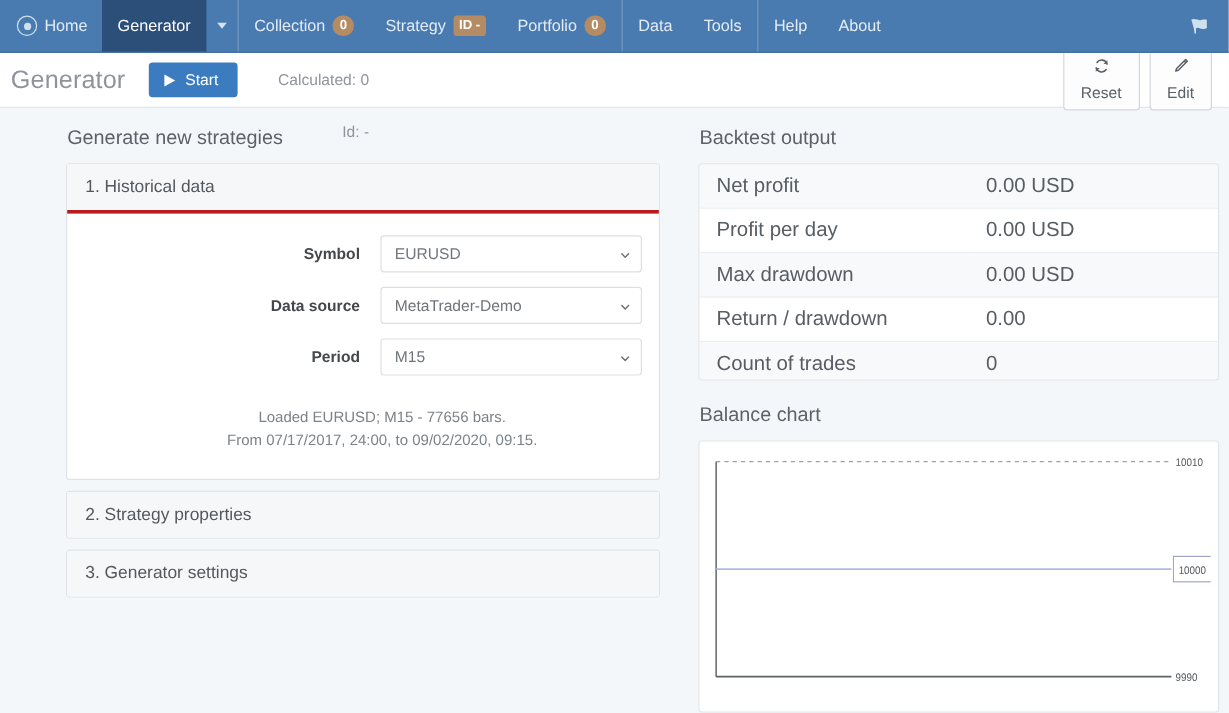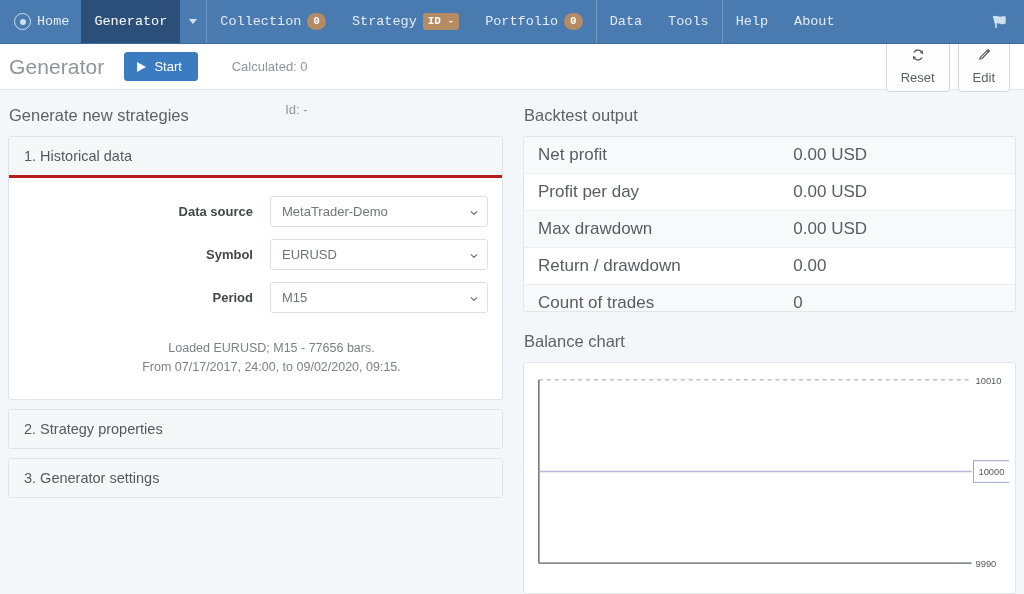--- a/index.html
+++ b/index.html
@@ -20,21 +20,20 @@
     position: relative;
     height: 44px;
     background: #4a7bb0;
     display: flex;
     align-items: stretch;
     border-bottom: 1px solid #3d6c9e;
   }
   .nav-group {
     display: flex;
     align-items: stretch;
-    font-family: Liberation Mono, monospace;
   }
   .nav-sep {
     width: 1px;
     background: rgba(255,255,255,0.22);
     margin: 0;
     align-self: stretch;
   }
   .nav-item {
     display: flex;
     align-items: center;
@@ -158,22 +157,23 @@
     cursor: pointer;
     font-family: inherit;
     flex-direction: column;
   }
   .ico { flex: 0 0 auto; display:block; }
 
   
   .main {
     display: flex;
     padding: 14px 8px 0 8px;
-    gap: 20px;
+    gap: 32px;
     height: calc(594px - 44px - 46px);
+    margin-left: 47px;
   }
   .col { display: flex; flex-direction: column; }
   .col-left  { width: 496px; }
   .col-right { width: 498px; }
 
   .section-title {
     font-size: 16.5px;
     color: #5c6268;
     font-weight: normal;
     margin: 2px 0 11px 1px;
@@ -392,36 +392,36 @@
 <div class="main">
 
   <div class="col col-left">
     <h2 class="section-title">Generate new strategies</h2>
 
     <div class="panel">
       <div class="panel-head">1. Historical data</div>
       <div class="panel-body">
 
         <div class="form-row">
-          <div class="form-label">Data source</div>
+          <div class="form-label">Symbol</div>
           <div class="select-wrap">
             <select class="form-select">
-              <option>MetaTrader-Demo</option>
+              <option>EURUSD</option>
             </select>
             <svg class="select-chevron" viewBox="0 0 10 10">
               <path d="M1.5 3.2 L5 6.8 L8.5 3.2" fill="none" stroke="#6b7076" stroke-width="1.5" stroke-linecap="round" stroke-linejoin="round"></path>
             </svg>
           </div>
         </div>
 
         <div class="form-row">
-          <div class="form-label">Symbol</div>
+          <div class="form-label">Data source</div>
           <div class="select-wrap">
             <select class="form-select">
-              <option>EURUSD</option>
+              <option>MetaTrader-Demo</option>
             </select>
             <svg class="select-chevron" viewBox="0 0 10 10">
               <path d="M1.5 3.2 L5 6.8 L8.5 3.2" fill="none" stroke="#6b7076" stroke-width="1.5" stroke-linecap="round" stroke-linejoin="round"></path>
             </svg>
           </div>
         </div>
 
         <div class="form-row">
           <div class="form-label">Period</div>
           <div class="select-wrap">

